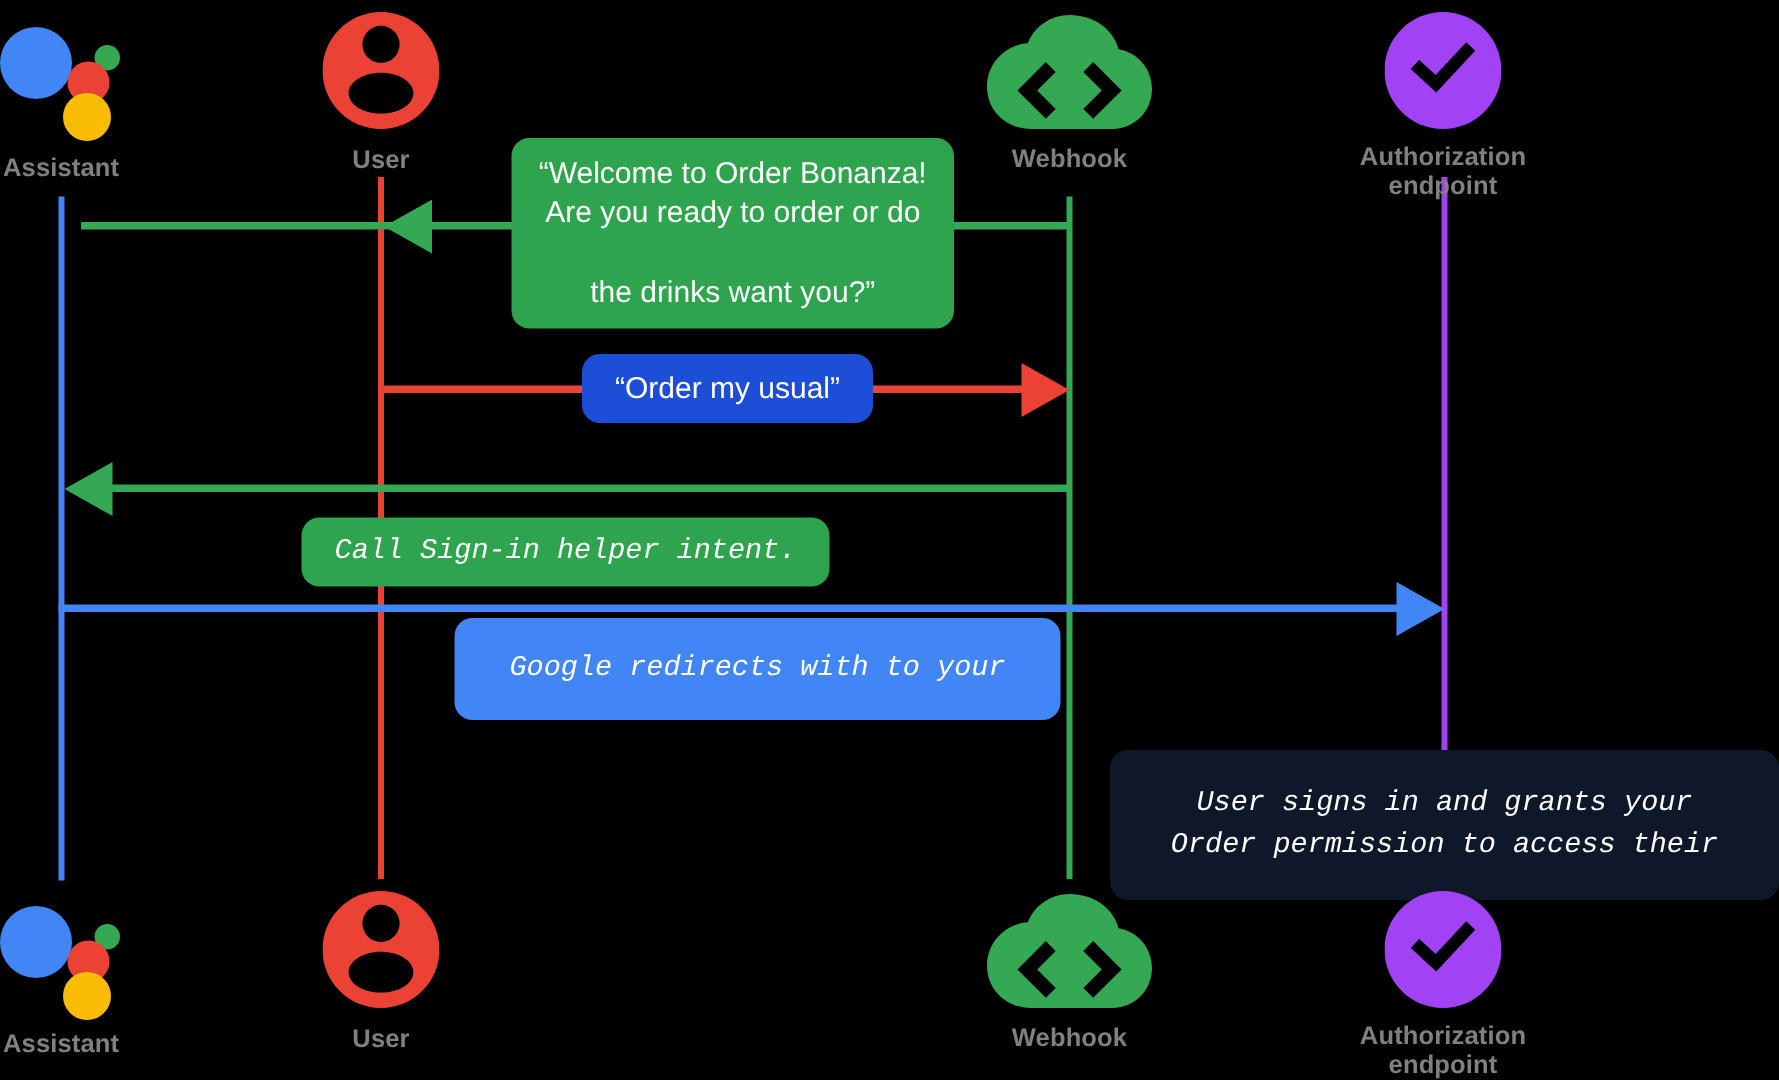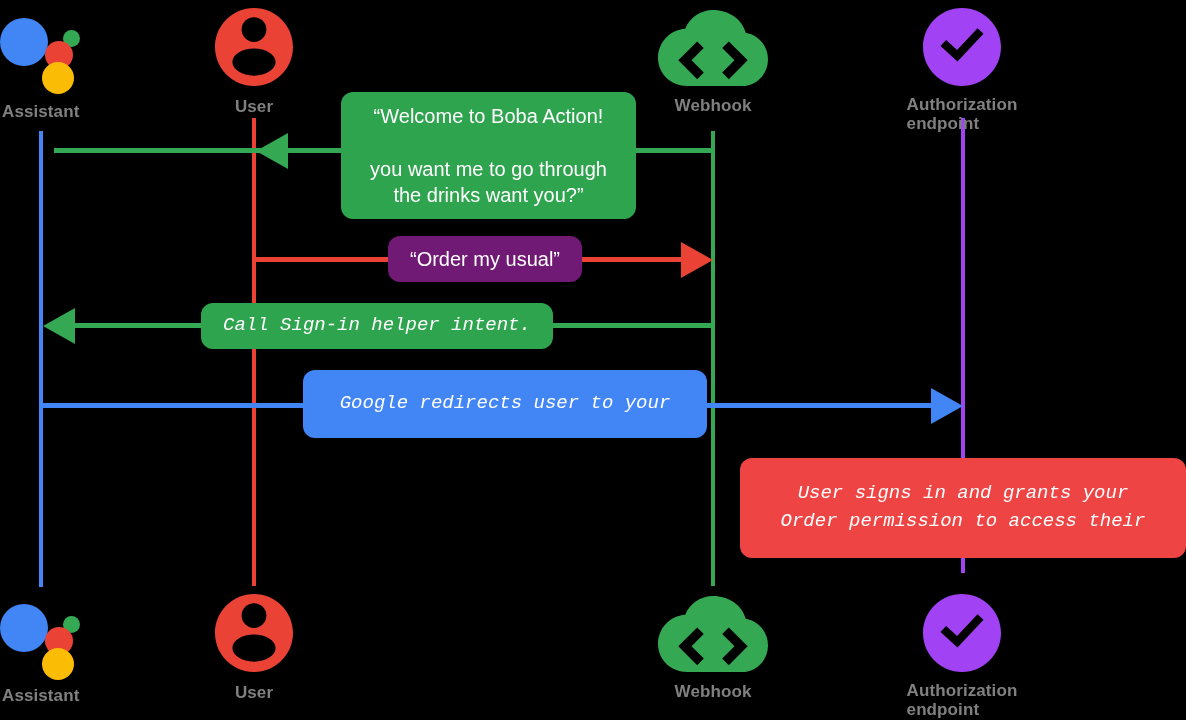--- a/index.html
+++ b/index.html
@@ -22,21 +22,21 @@
     position: absolute;
     display: flex;
     flex-direction: column;
     align-items: center;
     width: 200px;
   }
   .actor-label {
     color: #808080;
     font-size: 17px;
     font-weight: bold;
-    text-align: left;
+    text-align: center;
     line-height: 1.12;
     letter-spacing: 0.1px;
     white-space: pre-line;
   }
   .actor-icon { position: relative; }
 
   
   .assistant-logo { width: 82px; height: 76px; }
   .dot { position: absolute; border-radius: 50%; }
   .dot-blue   { width: 48px; height: 48px; left: 0px;  top: 4px;  background: #4285F4; }
@@ -81,61 +81,62 @@
   .bubble-sans {
     font-family: "Liberation Sans", sans-serif;
     font-size: 20px;
     line-height: 1.32;
   }
   .bubble-mono {
     font-family: "Liberation Mono", "DejaVu Sans Mono", monospace;
     font-style: italic;
     font-size: 19px;
     line-height: 1.46;
+    margin-top: 42px;
   }
 </style>
 </head>
 <body>
 
 <div id="diagram">
 
   <div class="lifeline" style="left:39px; top:131px; height:456px; background:#4285F4;"></div>
   <div class="lifeline" style="left:252px; top:118px; height:468px; background:#EA4335;"></div>
   <div class="lifeline" style="left:711px; top:131px; height:455px; background:#34A853;"></div>
   <div class="lifeline" style="left:961px; top:118px; height:455px; background:#A142F4;"></div>
 
   <div class="msg-line" style="left:54px; top:148px; width:660px; background:#34A853;"></div>
   <div class="arrow-head arrow-left" style="left:256px; top:133px; border-right:32px solid #34A853;"></div>
 
   <div class="bubble bubble-sans" style="left:341px; top:92px; width:295px; height:127px; background:#2FA44F; padding:6px 14px;">
-    <span><span>“Welcome to Boba Action!</span><br><br><span>you want me to go through</span><br><span>the drinks want you?”</span></span>
+    <span><span>“Welcome to Order Bonanza!</span><br><span>Are you ready to order or do</span><br><br><span>the drinks want you?”</span></span>
   </div>
 
   <div class="msg-line" style="left:252px; top:257px; width:440px; background:#EA4335;"></div>
   <div class="arrow-head arrow-right" style="left:681px; top:242px; border-left:32px solid #EA4335;"></div>
 
-  <div class="bubble bubble-sans" style="left:388px; top:236px; width:194px; height:46px; background:#701a75;">
+  <div class="bubble bubble-sans" style="left:388px; top:236px; width:194px; height:46px; background:#1d4ed8;">
     <span>“Order my usual”</span>
   </div>
 
   <div class="msg-line" style="left:54px; top:323px; width:660px; background:#34A853;"></div>
   <div class="arrow-head arrow-left" style="left:43px; top:308px; border-right:32px solid #34A853;"></div>
 
   <div class="bubble bubble-mono" style="left:201px; top:303px; width:352px; height:46px; background:#2FA44F;">
     <span>Call Sign-in helper intent.</span>
   </div>
 
   <div class="msg-line" style="left:39px; top:403px; width:903px; background:#4285F4;"></div>
   <div class="arrow-head arrow-right" style="left:931px; top:388px; border-left:32px solid #4285F4;"></div>
 
   <div class="bubble bubble-mono" style="left:303px; top:370px; width:404px; height:68px; background:#4285F4; padding:4px 12px;">
-    <span><span>Google redirects user to your</span><br></span>
-  </div>
-
-  <div class="bubble bubble-mono" style="left:740px; top:458px; width:446px; height:100px; background:#ef4444; padding:4px 14px;">
+    <span><span>Google redirects with to your</span><br></span>
+  </div>
+
+  <div class="bubble bubble-mono" style="left:740px; top:458px; width:446px; height:100px; background:#0f172a; padding:4px 14px;">
     <span><span>User signs in and grants your</span><br><span>Order permission to access their</span><br></span>
   </div>
 
   <div class="actor" style="left:-56px; top:14px; align-items:flex-start; padding-left:56px;">
     <div class="actor-icon assistant-logo">
       <div class="dot dot-blue"></div>
       <div class="dot dot-green"></div>
       <div class="dot dot-red"></div>
       <div class="dot dot-yellow"></div>
     </div>

